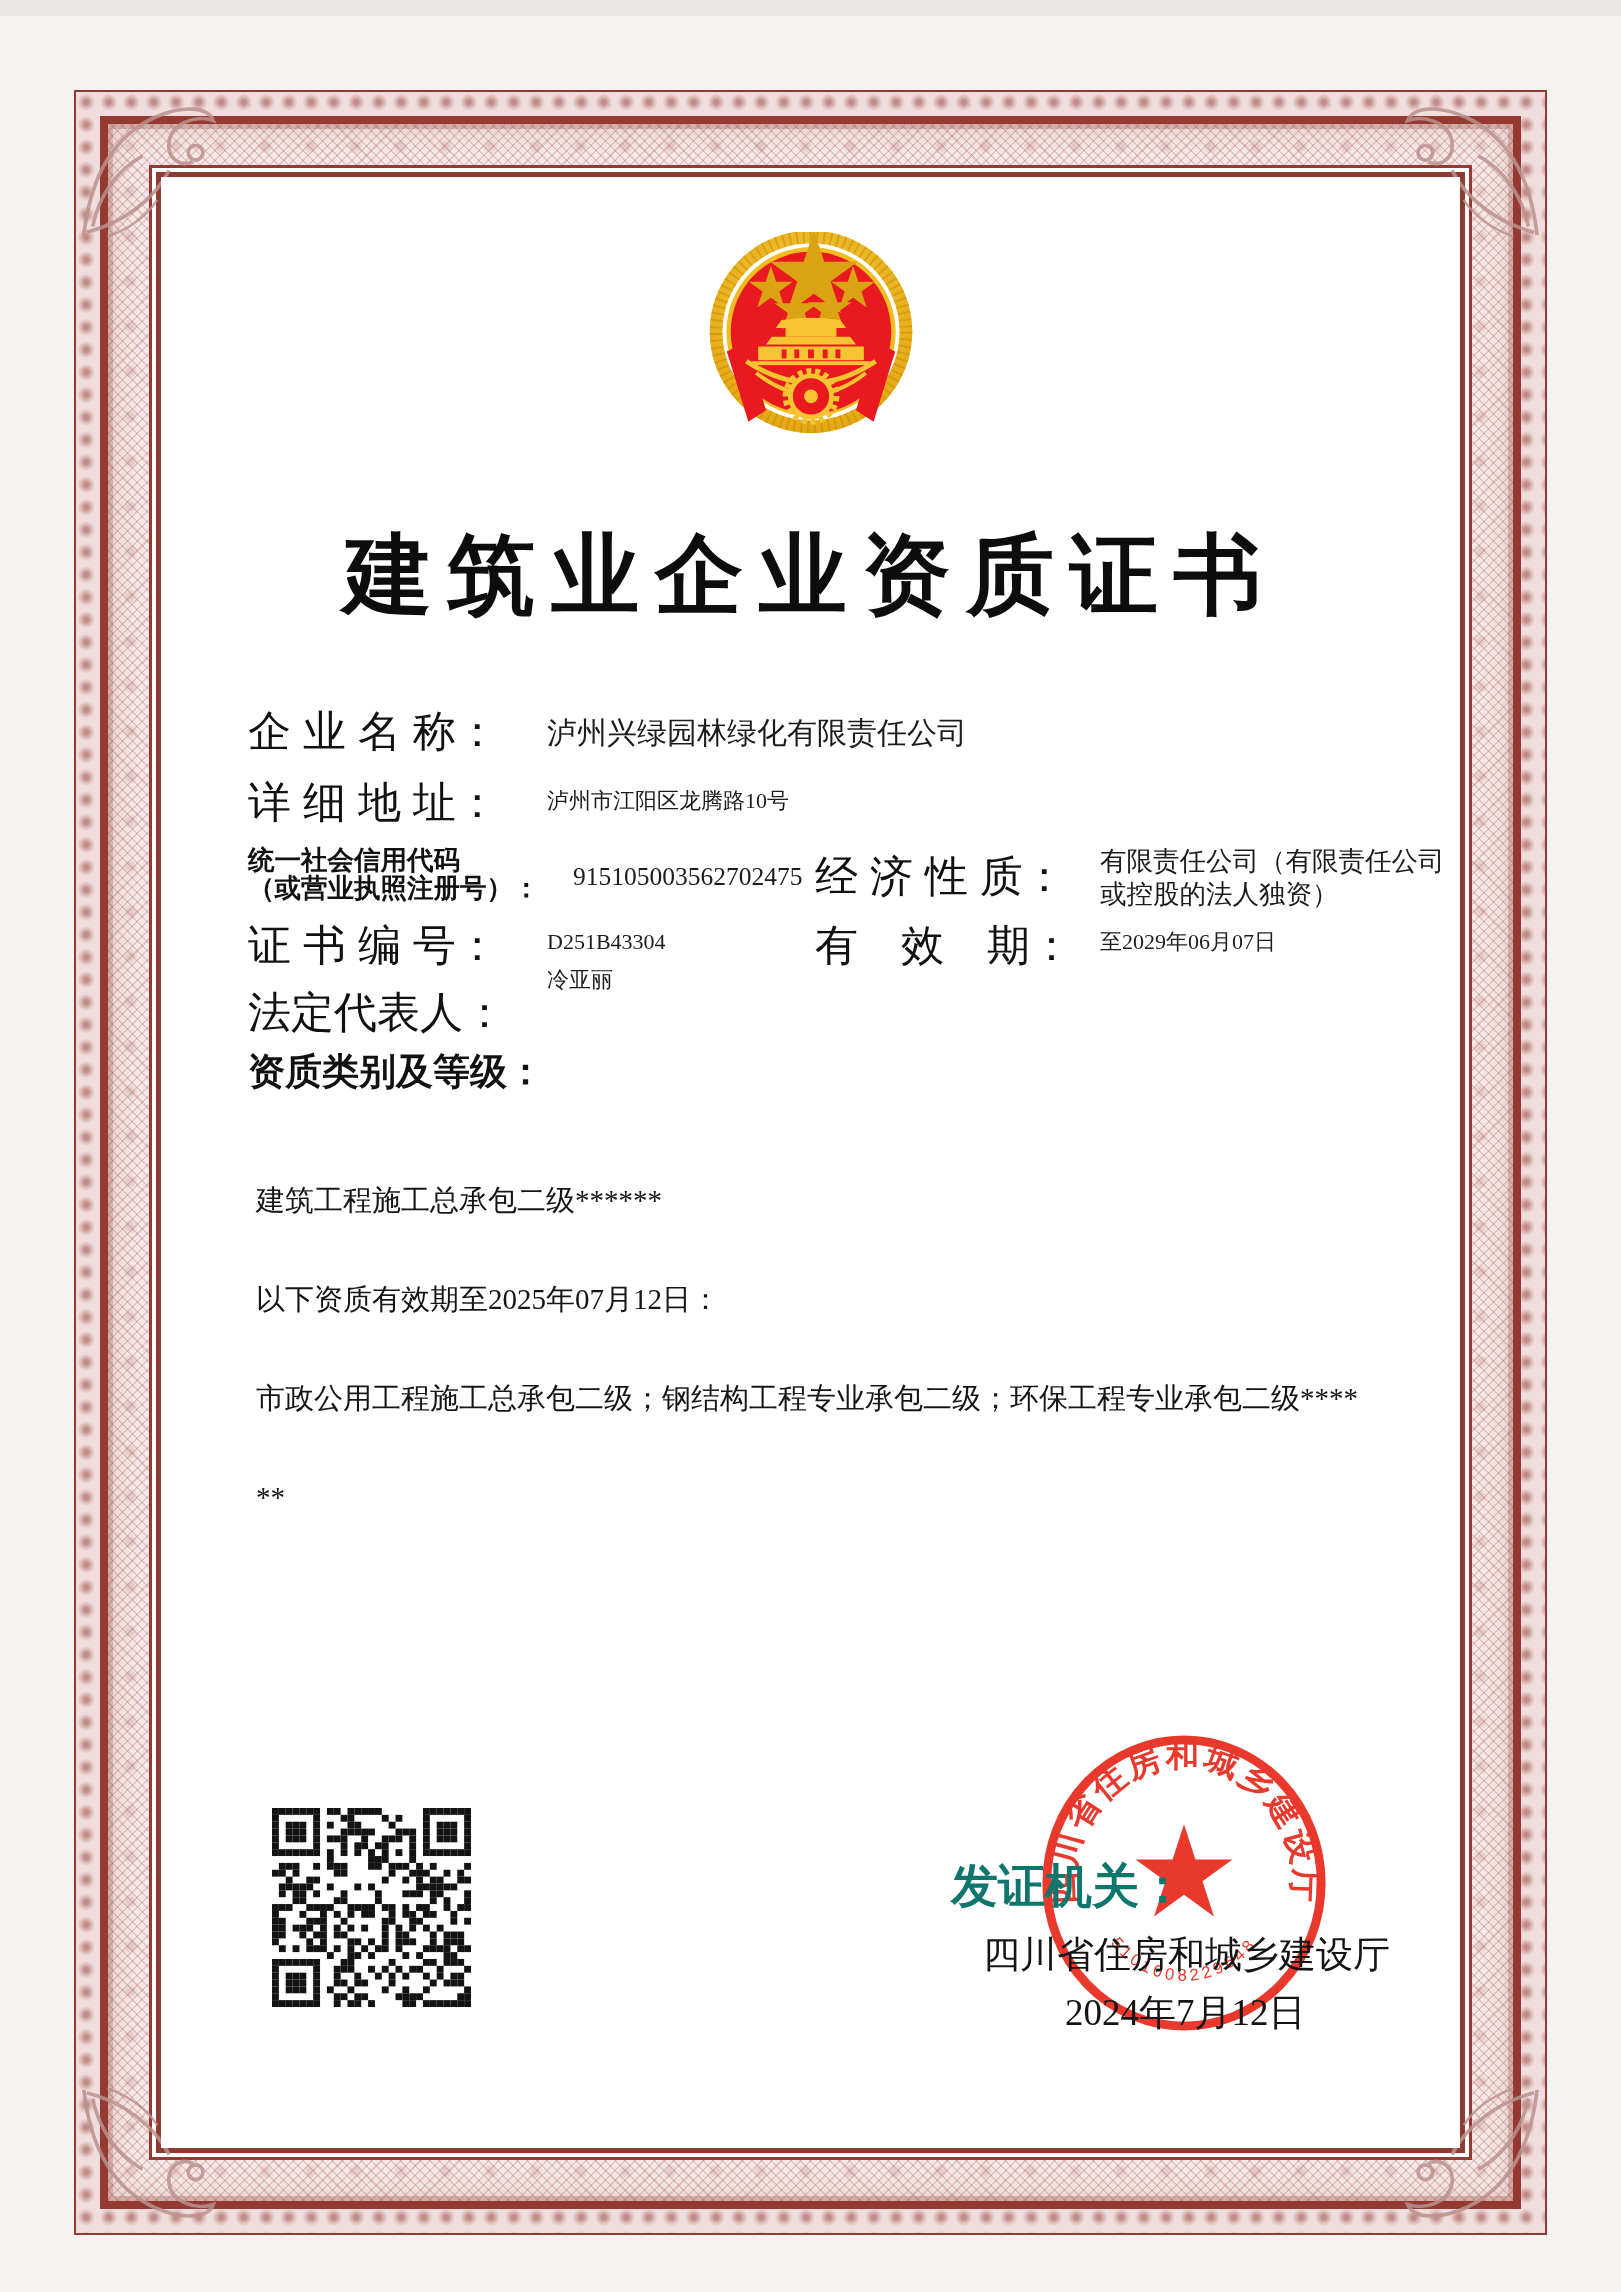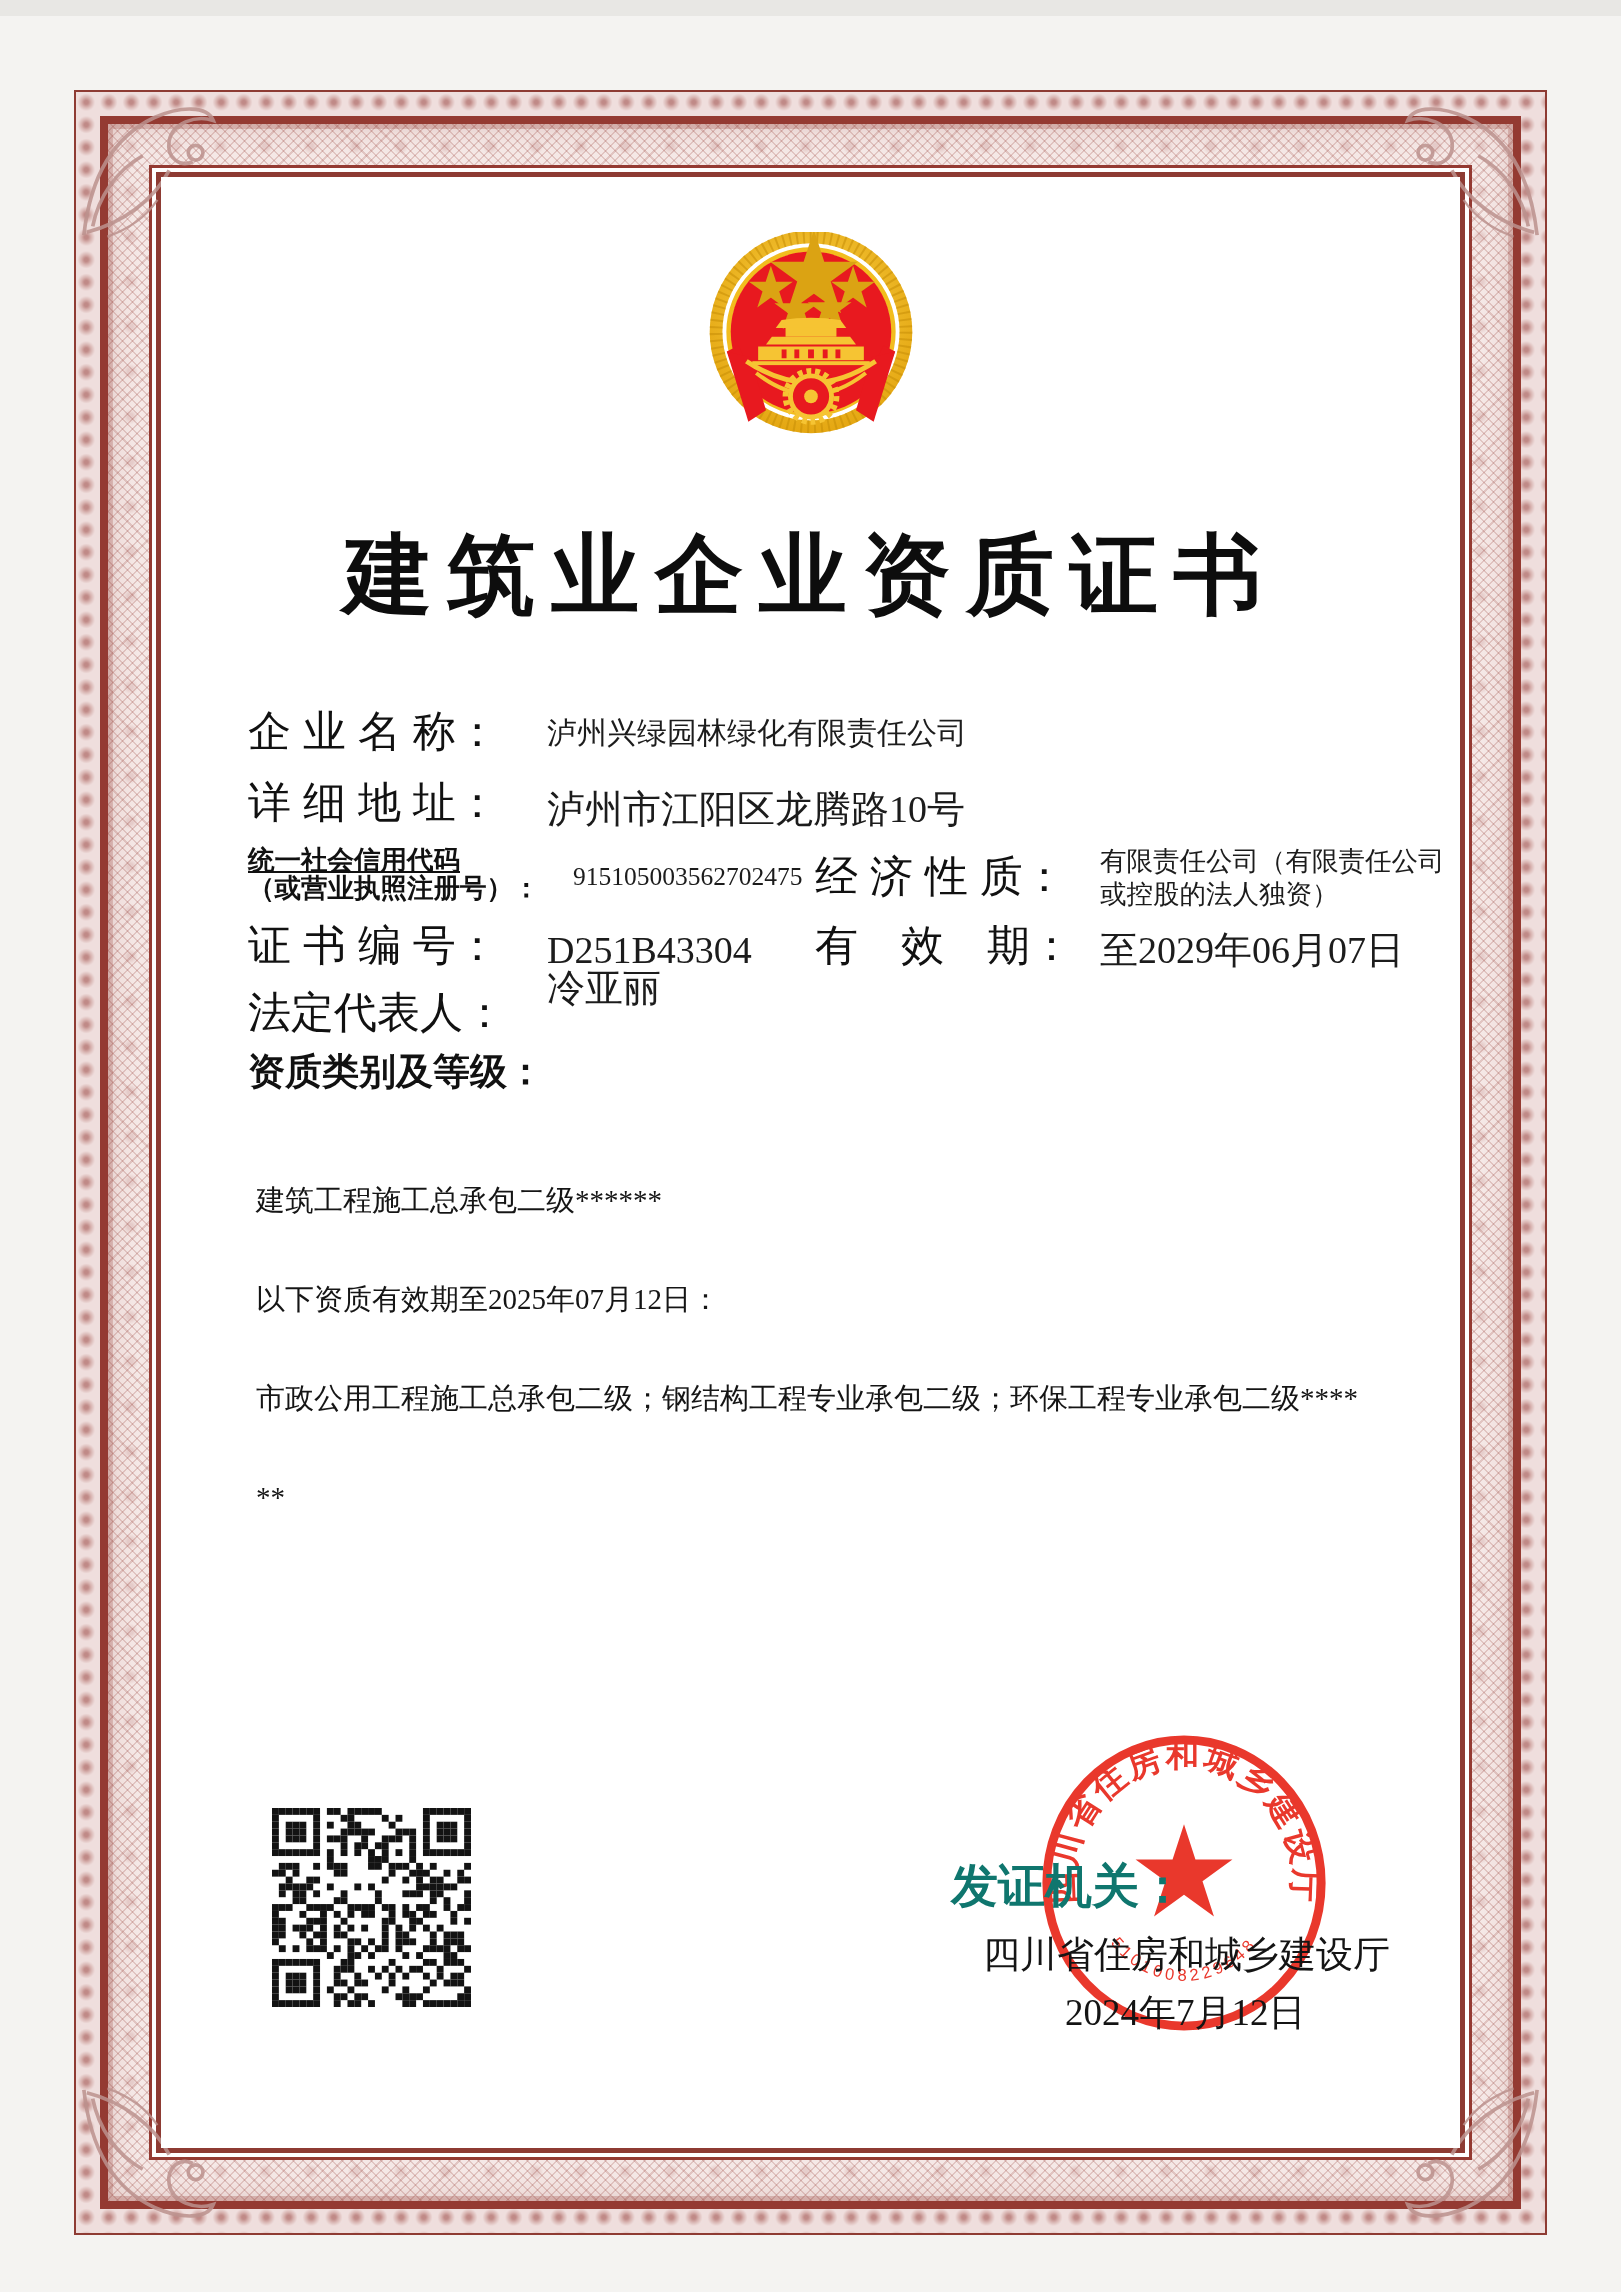--- a/index.html
+++ b/index.html
@@ -40,21 +40,21 @@
 
   
   .abs{position:absolute; white-space:pre;}
   .title{
     left:0; top:339px; width:100%; text-align:center;
     font-size:88px; font-weight:900; letter-spacing:15.7px; color:#0d0d0d;
   }
   .lbl{font-weight:normal; font-size:43px; color:#111; line-height:1;}
   .lbl-sm{font-weight:bold; font-size:26.5px; color:#111; line-height:26.5px;}
   .val{font-family:"Liberation Serif", serif; font-size:30px; color:#1c1c1c; line-height:1.1;}
-  .val-30{font-size:38px;} .val-27{font-size:26.5px;} .val-26{font-size:25.5px;}
+  .val-30{font-size:22px;} .val-27{font-size:26.5px;} .val-26{font-size:25.5px;}
   .qhead{font-weight:bold; font-size:37px; color:#111;}
   .qlines{font-family:"Liberation Serif", serif; font-size:29px; line-height:33px; color:#151515; white-space:pre;}
   .issuer-lbl{font-weight:bold; font-size:47px; color:#0f766e; z-index:3;}
   .big-serif{font-family:"Liberation Serif", serif; font-size:37px; color:#141414; z-index:3;}
   .seal-box{left:876px; top:1553px; width:294px; height:306px; z-index:2; opacity:.93;}
   .emblem-box{left:547px; top:55px; width:206px; height:230px;}
   .qr-box{left:84px; top:1613px; width:199px; height:199px;}
 </style>
 </head>
 <body>
@@ -156,21 +156,21 @@
     </svg>
 
     <div class="abs title">建筑业企业资质证书</div>
 
     <div class="abs lbl" style="left:87px; top:533px;">企 业 名 称：</div>
     <div class="abs val" style="left:386px; top:539px;">泸州兴绿园林绿化有限责任公司</div>
 
     <div class="abs lbl" style="left:87px; top:604px;">详 细 地 址：</div>
     <div class="abs val val-30" style="left:386px; top:612px;">泸州市江阳区龙腾路10号</div>
 
-    <div class="abs lbl-sm" style="left:87px; top:670px;text-decoration:underline;">统一社会信用代码</div>
+    <div class="abs lbl-sm" style="left:87px; top:670px;">统一社会信用代码</div>
     <div class="abs lbl-sm" style="left:87px; top:698px;">（或营业执照注册号）：</div>
     <div class="abs val val-26" style="left:412px; top:686px;">915105003562702475</div>
 
     <div class="abs lbl" style="left:654px; top:678px;">经 济 性 质：</div>
     <div class="abs val val-27" style="left:939px; top:670px;">有限责任公司（有限责任公司</div>
     <div class="abs val val-27" style="left:939px; top:703px;">或控股的法人独资）</div>
 
     <div class="abs lbl" style="left:87px; top:747px;">证 书 编 号：</div>
     <div class="abs val val-30" style="left:386px; top:753px;">D251B43304</div>
 

